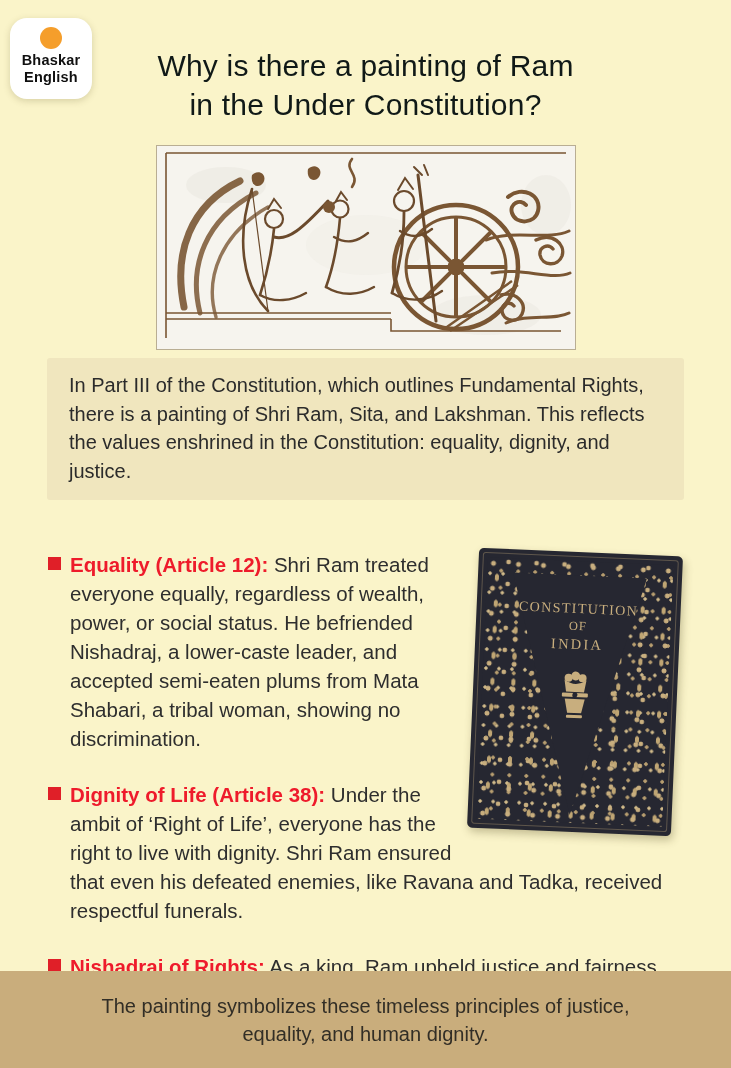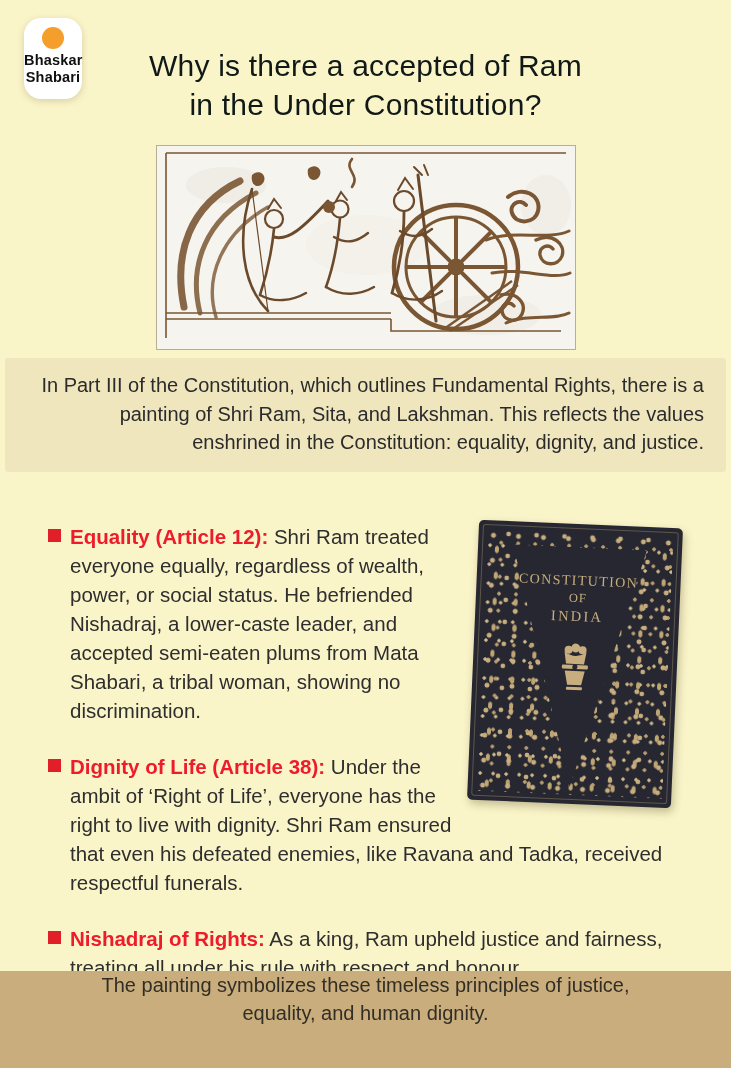--- a/index.html
+++ b/index.html
@@ -12,22 +12,22 @@
     position: relative;
     width: 731px;
     height: 1068px;
     background: #FAF4C9;
     overflow: hidden;
   }
 
   
   .logo-card {
     position: absolute;
-    left: 24px; top: 18px;
-    width: 58px; height: 81px;
+    left: 10px; top: 18px;
+    width: 82px; height: 81px;
     background: #ffffff;
     border-radius: 17px;
     box-shadow: 0 2px 7px rgba(90,80,30,.22);
     text-align: center;
     z-index: 3;
   }
   .logo-dot {
     width: 22px; height: 22px;
     border-radius: 50%;
     background: #F59E2B;
@@ -55,26 +55,26 @@
   
   .art-wrap {
     width: 420px;
     margin: 21px auto 0 auto;
     height: 205px;
   }
   .art-wrap svg { display: block; }
 
   
   .intro-box {
-    width: 721px;
+    width: 637px;
     margin: 8px auto 0 auto;
     background: #F0E6BE;
     border-radius: 3px;
     padding: 13px 22px 15px 22px;
-    text-align: right;
+    text-align: left;
   }
   .intro-box p {
     font-size: 20px;
     line-height: 28.5px;
     color: #2B2B2B;
     font-weight: 400;
   }
 
   
   .bullets {
@@ -161,44 +161,44 @@
     transform: translateX(-50%);
   }
 
   
   .footer {
     position: absolute;
     left: 0; right: 0; bottom: 0;
     height: 97px;
     background: #C9AD7C;
     display: flex;
-    align-items: flex-start;
+    align-items: center;
     justify-content: center;
   }
   .footer p {
     max-width: 580px;
     text-align: center;
     font-size: 20px;
     line-height: 28px;
     color: #322E26;
   }
 </style>
 </head>
 <body>
 
 <div class="page">
 
   <div class="logo-card">
     <div class="logo-dot"></div>
     <div class="logo-text">Bhaskar</div>
-    <div class="logo-text">Shabari</div>
+    <div class="logo-text">English</div>
   </div>
 
   <h1 class="title">
-    <div>Why is there a accepted of Ram</div>
+    <div>Why is there a painting of Ram</div>
     <div>in the Under Constitution?</div>
   </h1>
 
   <figure class="art-wrap">
     <svg width="420" height="205" viewBox="0 0 420 205">
 
       <rect x="0.5" y="0.5" width="419" height="204" fill="#F6F4EE" stroke="#B9AE93" stroke-width="1"></rect>
       <ellipse cx="70" cy="40" rx="40" ry="18" fill="#ECEAE2" opacity="0.7"></ellipse>
       <ellipse cx="330" cy="170" rx="55" ry="20" fill="#ECEAE2" opacity="0.6"></ellipse>
       <ellipse cx="210" cy="100" rx="60" ry="30" fill="#EFEDE5" opacity="0.5"></ellipse>

